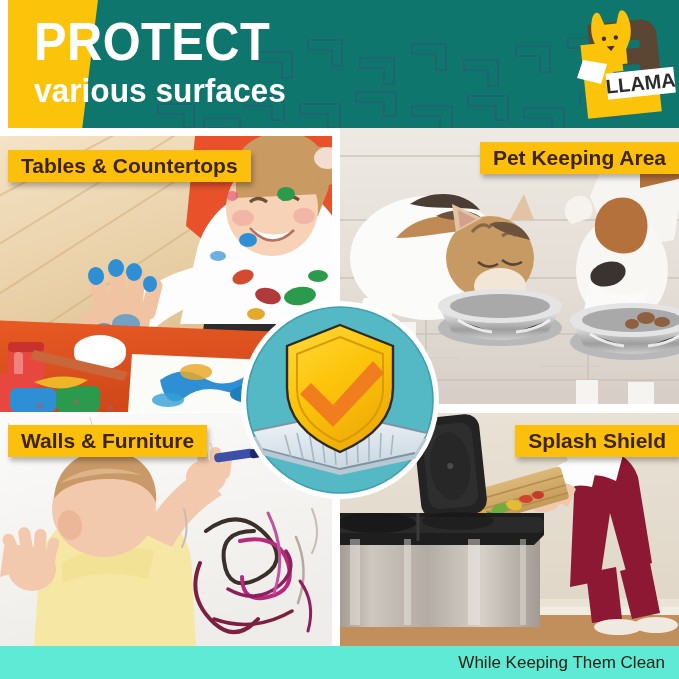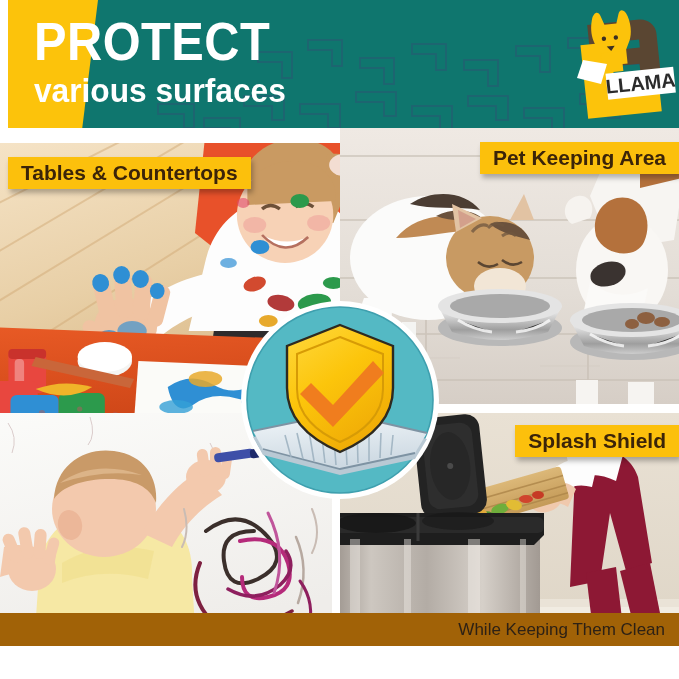--- a/index.html
+++ b/index.html
@@ -84,21 +84,21 @@
     position: absolute;
     left: 0; top: 128px;
     width: 679px;
     height: 518px;
     background: #ffffff;
   }
   .panel {
     position: absolute;
     overflow: hidden;
   }
-  .panel-tl { left: 0;   top: 15px;   width: 332px; height: 276px; padding-left: 16px; }
+  .panel-tl { left: 0;   top: 8px;   width: 332px; height: 276px; }
   .panel-tr { left: 340px; top: 0; width: 339px; height: 276px; }
   .panel-bl { left: 0;   top: 285px; width: 332px; height: 233px; }
   .panel-br { left: 340px; top: 285px; width: 339px; height: 233px; }
 
   .photo {
     position: absolute;
     left: 0; top: 0;
     width: 100%;
     height: 100%;
   }
@@ -130,24 +130,24 @@
     top: 299px;
     width: 202px;
     height: 202px;
     z-index: 20;
   }
 
   
   .footer {
     position: absolute;
     left: 0;
-    top: 613px;
+    top: 646px;
     width: 679px;
     height: 33px;
-    background: #a16207;
+    background: #5eead4;
   }
   .footer-text {
     position: absolute;
     right: 14px;
     top: 0;
     line-height: 33px;
     font-family: "Liberation Sans", sans-serif;
     font-size: 17px;
     color: #2d2115;
     white-space: nowrap;
@@ -492,20 +492,21 @@
           <path d="M240 128 q38 -8 48 22 q8 28 -20 34 q-26 6 -26 -20" stroke="#b52a7a" stroke-width="4"></path>
           <path d="M228 176 q28 16 52 -4 q18 -16 6 -34" stroke="#8e1f5e" stroke-width="3.5"></path>
           <path d="M268 100 q20 40 6 80" stroke="#c0559b" stroke-width="3"></path>
           <path d="M296 124 q14 32 2 66" stroke="#b7a9a0" stroke-width="2.5"></path>
           <path d="M214 206 q40 14 78 -8" stroke="#7d2040" stroke-width="3.5"></path>
           <path d="M300 168 q16 22 8 50" stroke="#8e1f5e" stroke-width="3"></path>
           <path d="M184 96 q6 22 -2 38" stroke="#c9bcb4" stroke-width="2"></path>
           <path d="M312 96 q10 24 0 44" stroke="#c9bcb4" stroke-width="2"></path>
         </g>
       </svg>
+      <div class="chip chip-bl">Walls &amp; Furniture</div>
     </div>
 
     <div class="panel panel-br">
       <svg class="photo" viewBox="0 0 339 233" preserveAspectRatio="none">
         <defs>
           <linearGradient id="brWall" x1="0" y1="0" x2="0" y2="1">
             <stop offset="0%" stop-color="#e9e1d4"></stop>
             <stop offset="100%" stop-color="#ded5c6"></stop>
           </linearGradient>
           <linearGradient id="steel" x1="0" y1="0" x2="1" y2="0">

